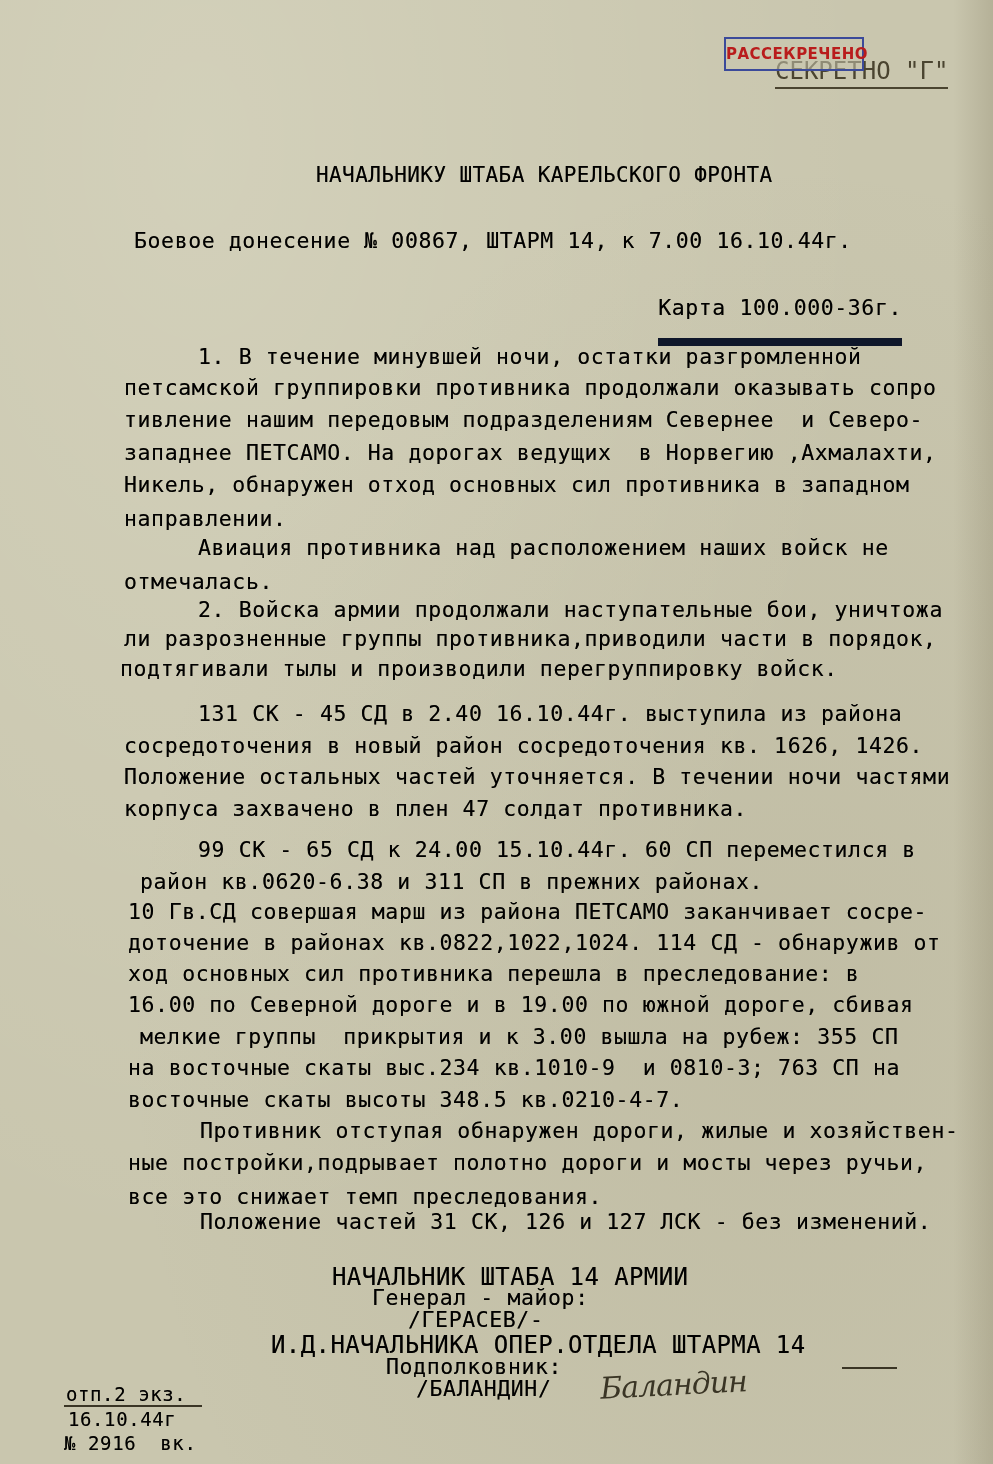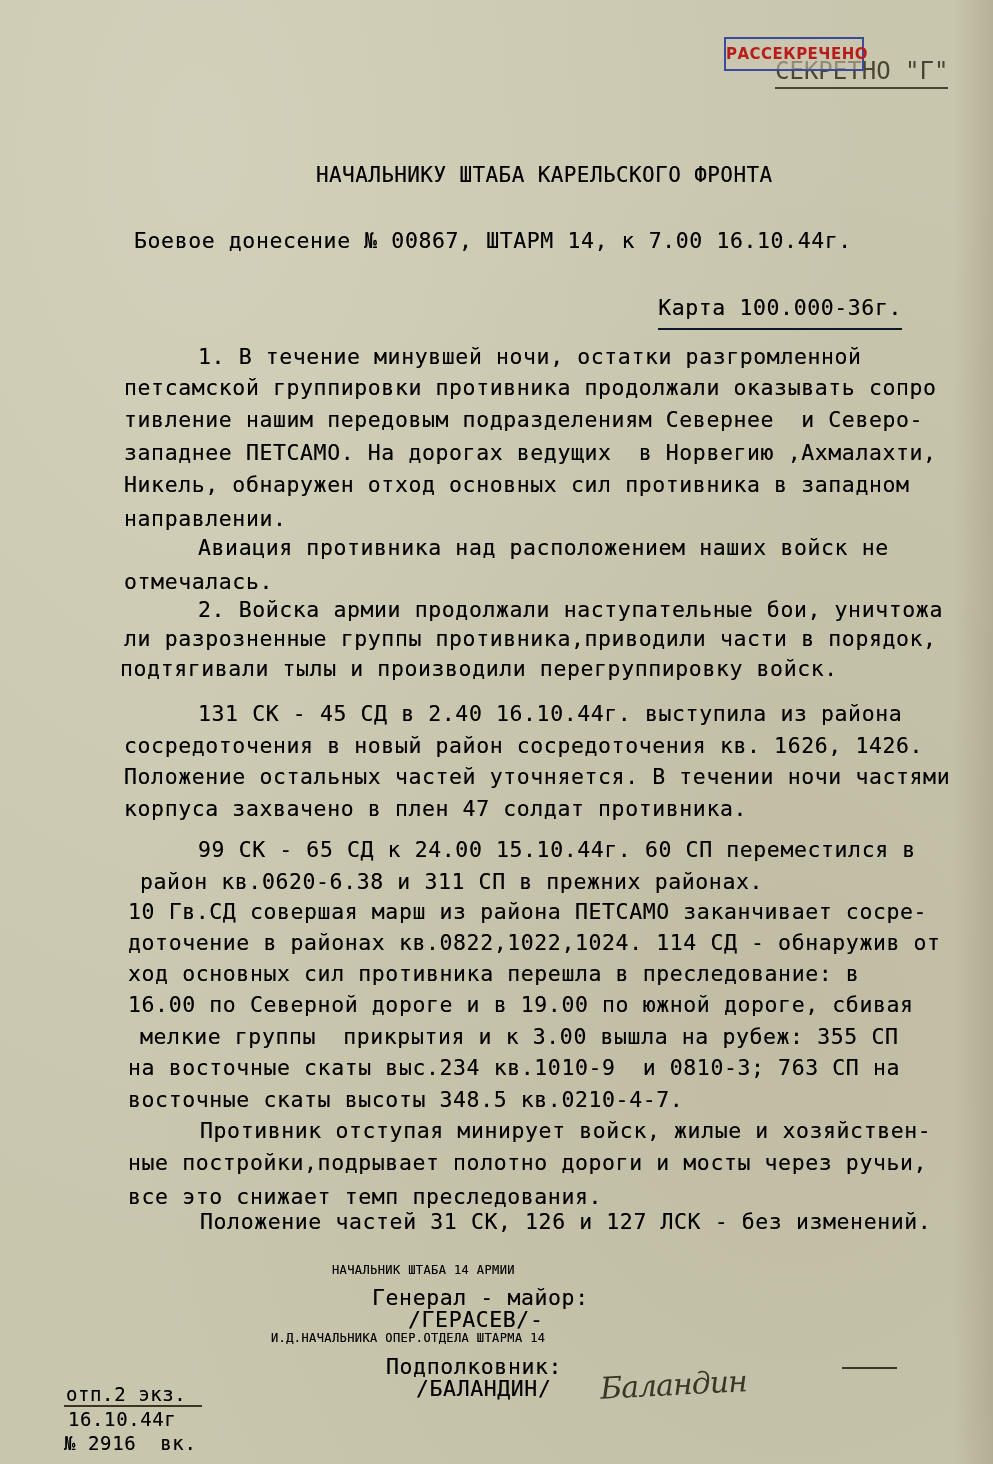--- a/index.html
+++ b/index.html
@@ -16,42 +16,42 @@
   }
   .paper { position: absolute; inset: 0; }
   .line {
     position: absolute;
     white-space: pre;
     font-size: 21.5px;
     letter-spacing: 0.6px;
     color: #000000;
     text-shadow: 0 0 0.6px rgba(40,35,20,0.55);
   }
-  .caps { font-size: 12px; letter-spacing: 0.4px; }
+  .caps { font-size: 24px; letter-spacing: 0.4px; }
   .stamp {
     position: absolute; left: 724px; top: 37px;
     width: 136px; height: 30px;
     border: 2.5px solid #3b4a9a;
     color: #b91c1c;
     font-family: "DejaVu Sans", sans-serif;
     font-weight: bold;
     font-size: 15px;
     letter-spacing: 0.5px;
     line-height: 30px;
     text-align: center;
     background: rgba(201,198,174,0.55);
     z-index: 2;
   }
   .secret {
     position: absolute; left: 775px; top: 57px;
     font-size: 24px; color: #4a4430;
     border-bottom: 2px solid #4a4430;
     padding: 0 0 2px 0;
   }
-  .underline { border-bottom: 2px solid #0f172a; padding-bottom: 8px; }
+  .underline { border-bottom: 8px solid #0f172a; padding-bottom: 18px; }
   .signature {
     position: absolute; left: 600px; top: 1367px;
     font-family: "DejaVu Serif", serif;
     font-style: italic;
     font-size: 30px;
     color: #3a3525;
     transform: rotate(-3deg);
     letter-spacing: -1px;
   }
   .sig-dash {
@@ -97,21 +97,21 @@
     <div class="line" style="left:198px; top:837px;">99 СК - 65 СД к 24.00 15.10.44г. 60 СП переместился в</div>
     <div class="line" style="left:140px; top:869px;">район кв.0620-6.38 и 311 СП в прежних районах.</div>
     <div class="line" style="left:128px; top:899px;">10 Гв.СД совершая марш из района ПЕТСАМО заканчивает сосре-</div>
     <div class="line" style="left:128px; top:930px;">доточение в районах кв.0822,1022,1024. 114 СД - обнаружив от</div>
     <div class="line" style="left:128px; top:961px;">ход основных сил противника перешла в преследование: в</div>
     <div class="line" style="left:128px; top:992px;">16.00 по Северной дороге и в 19.00 по южной дороге, сбивая</div>
     <div class="line" style="left:140px; top:1024px;">мелкие группы  прикрытия и к 3.00 вышла на рубеж: 355 СП</div>
     <div class="line" style="left:128px; top:1055px;">на восточные скаты выс.234 кв.1010-9  и 0810-3; 763 СП на</div>
     <div class="line" style="left:128px; top:1087px;">восточные скаты высоты 348.5 кв.0210-4-7.</div>
 
-    <div class="line" style="left:200px; top:1118px;">Противник отступая минирует войск, жилые и хозяйствен-</div>
+    <div class="line" style="left:200px; top:1118px;">Противник отступая обнаружен дороги, жилые и хозяйствен-</div>
     <div class="line" style="left:128px; top:1150px;">ные постройки,подрывает полотно дороги и мосты через ручьи,</div>
     <div class="line" style="left:128px; top:1184px;">все это снижает темп преследования.</div>
     <div class="line" style="left:200px; top:1209px;">Положение частей 31 СК, 126 и 127 ЛСК - без изменений.</div>
   </div>
 
   <div>
     <div class="line caps" style="left:332px; top:1263px;">НАЧАЛЬНИК ШТАБА 14 АРМИИ</div>
     <div class="line" style="left:372px; top:1285px;">Генерал - майор:</div>
     <div class="line" style="left:408px; top:1307px;">/ГЕРАСЕВ/-</div>
     <div class="line caps" style="left:271px; top:1331px;">И.Д.НАЧАЛЬНИКА ОПЕР.ОТДЕЛА ШТАРМА 14</div>

